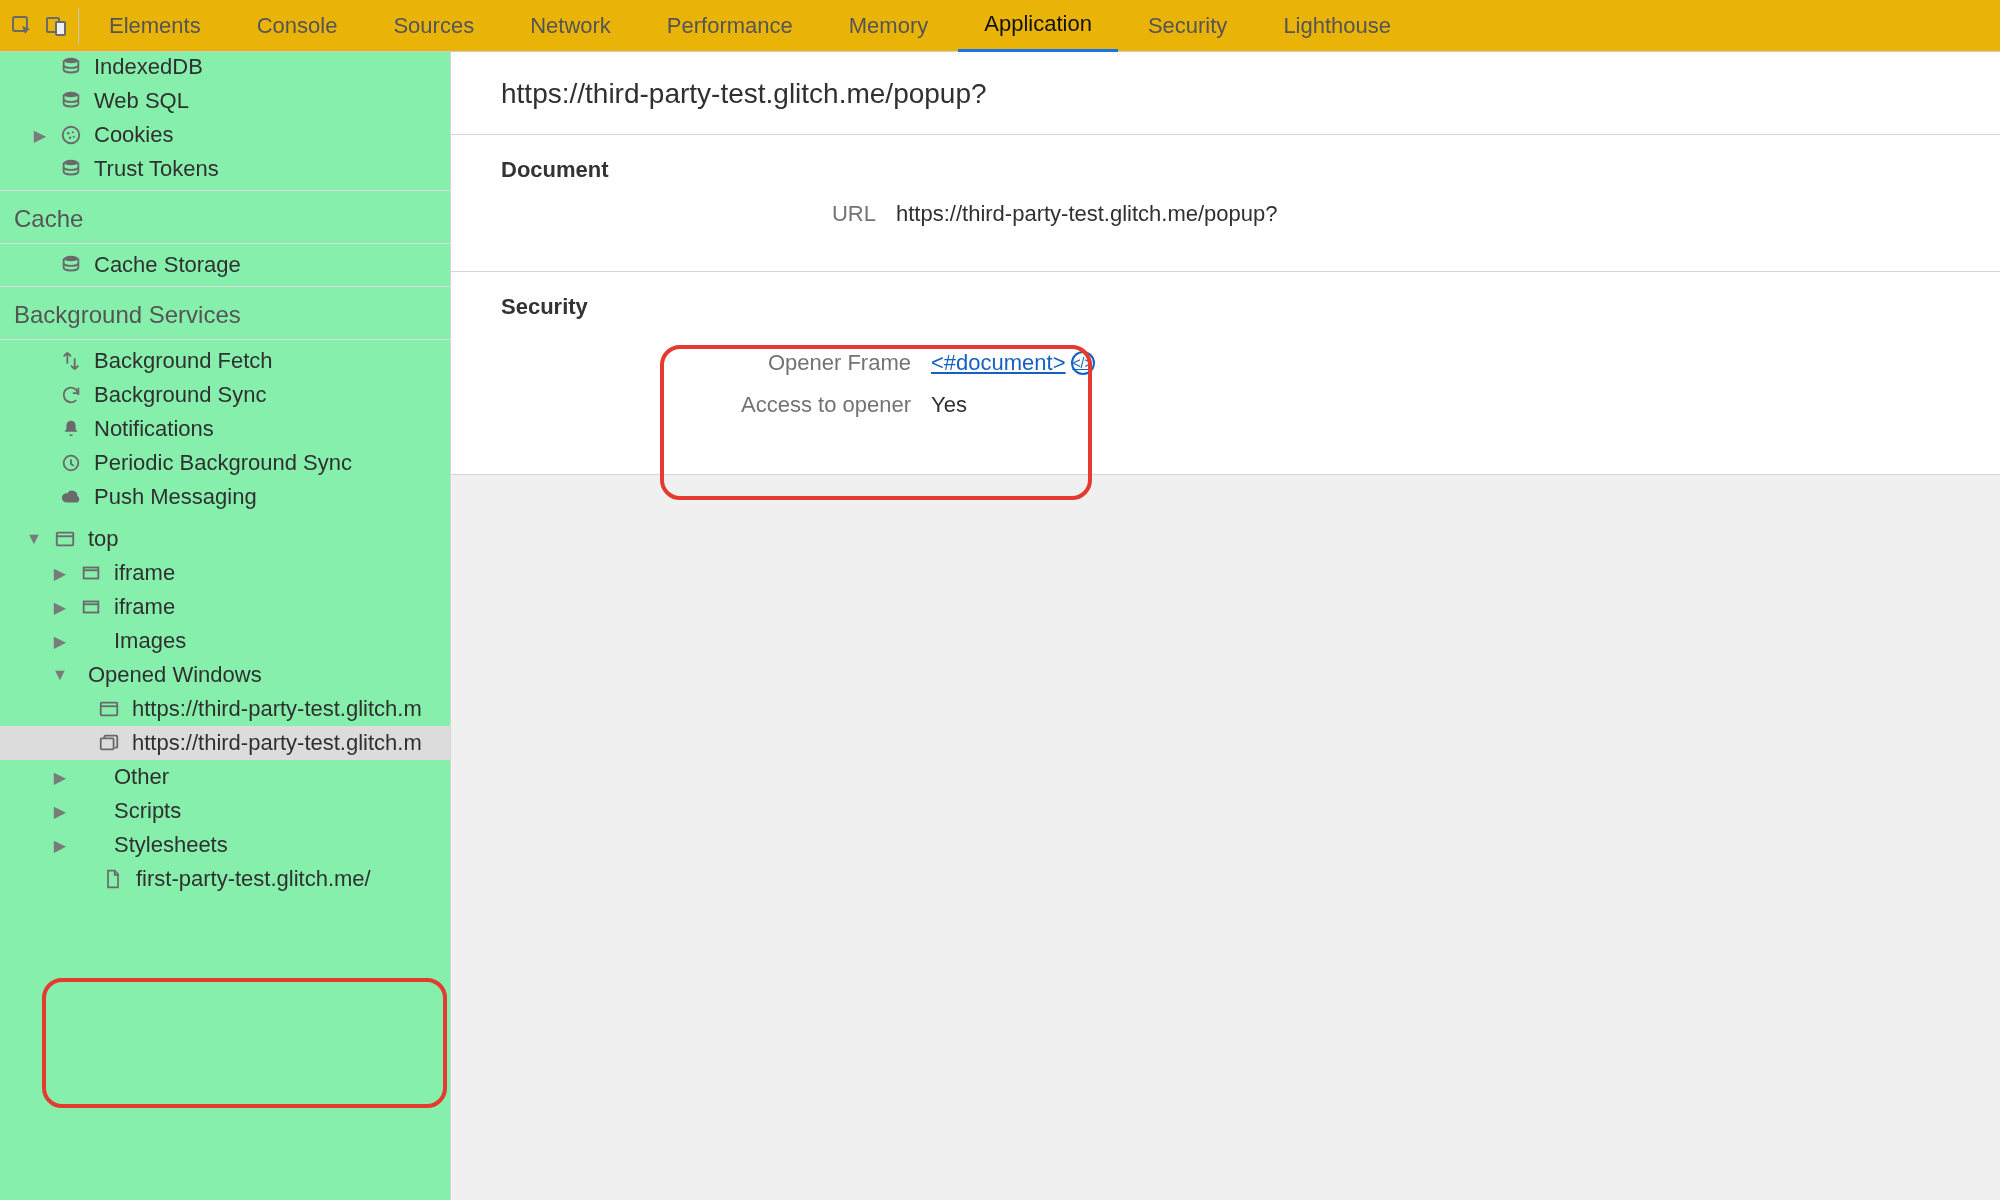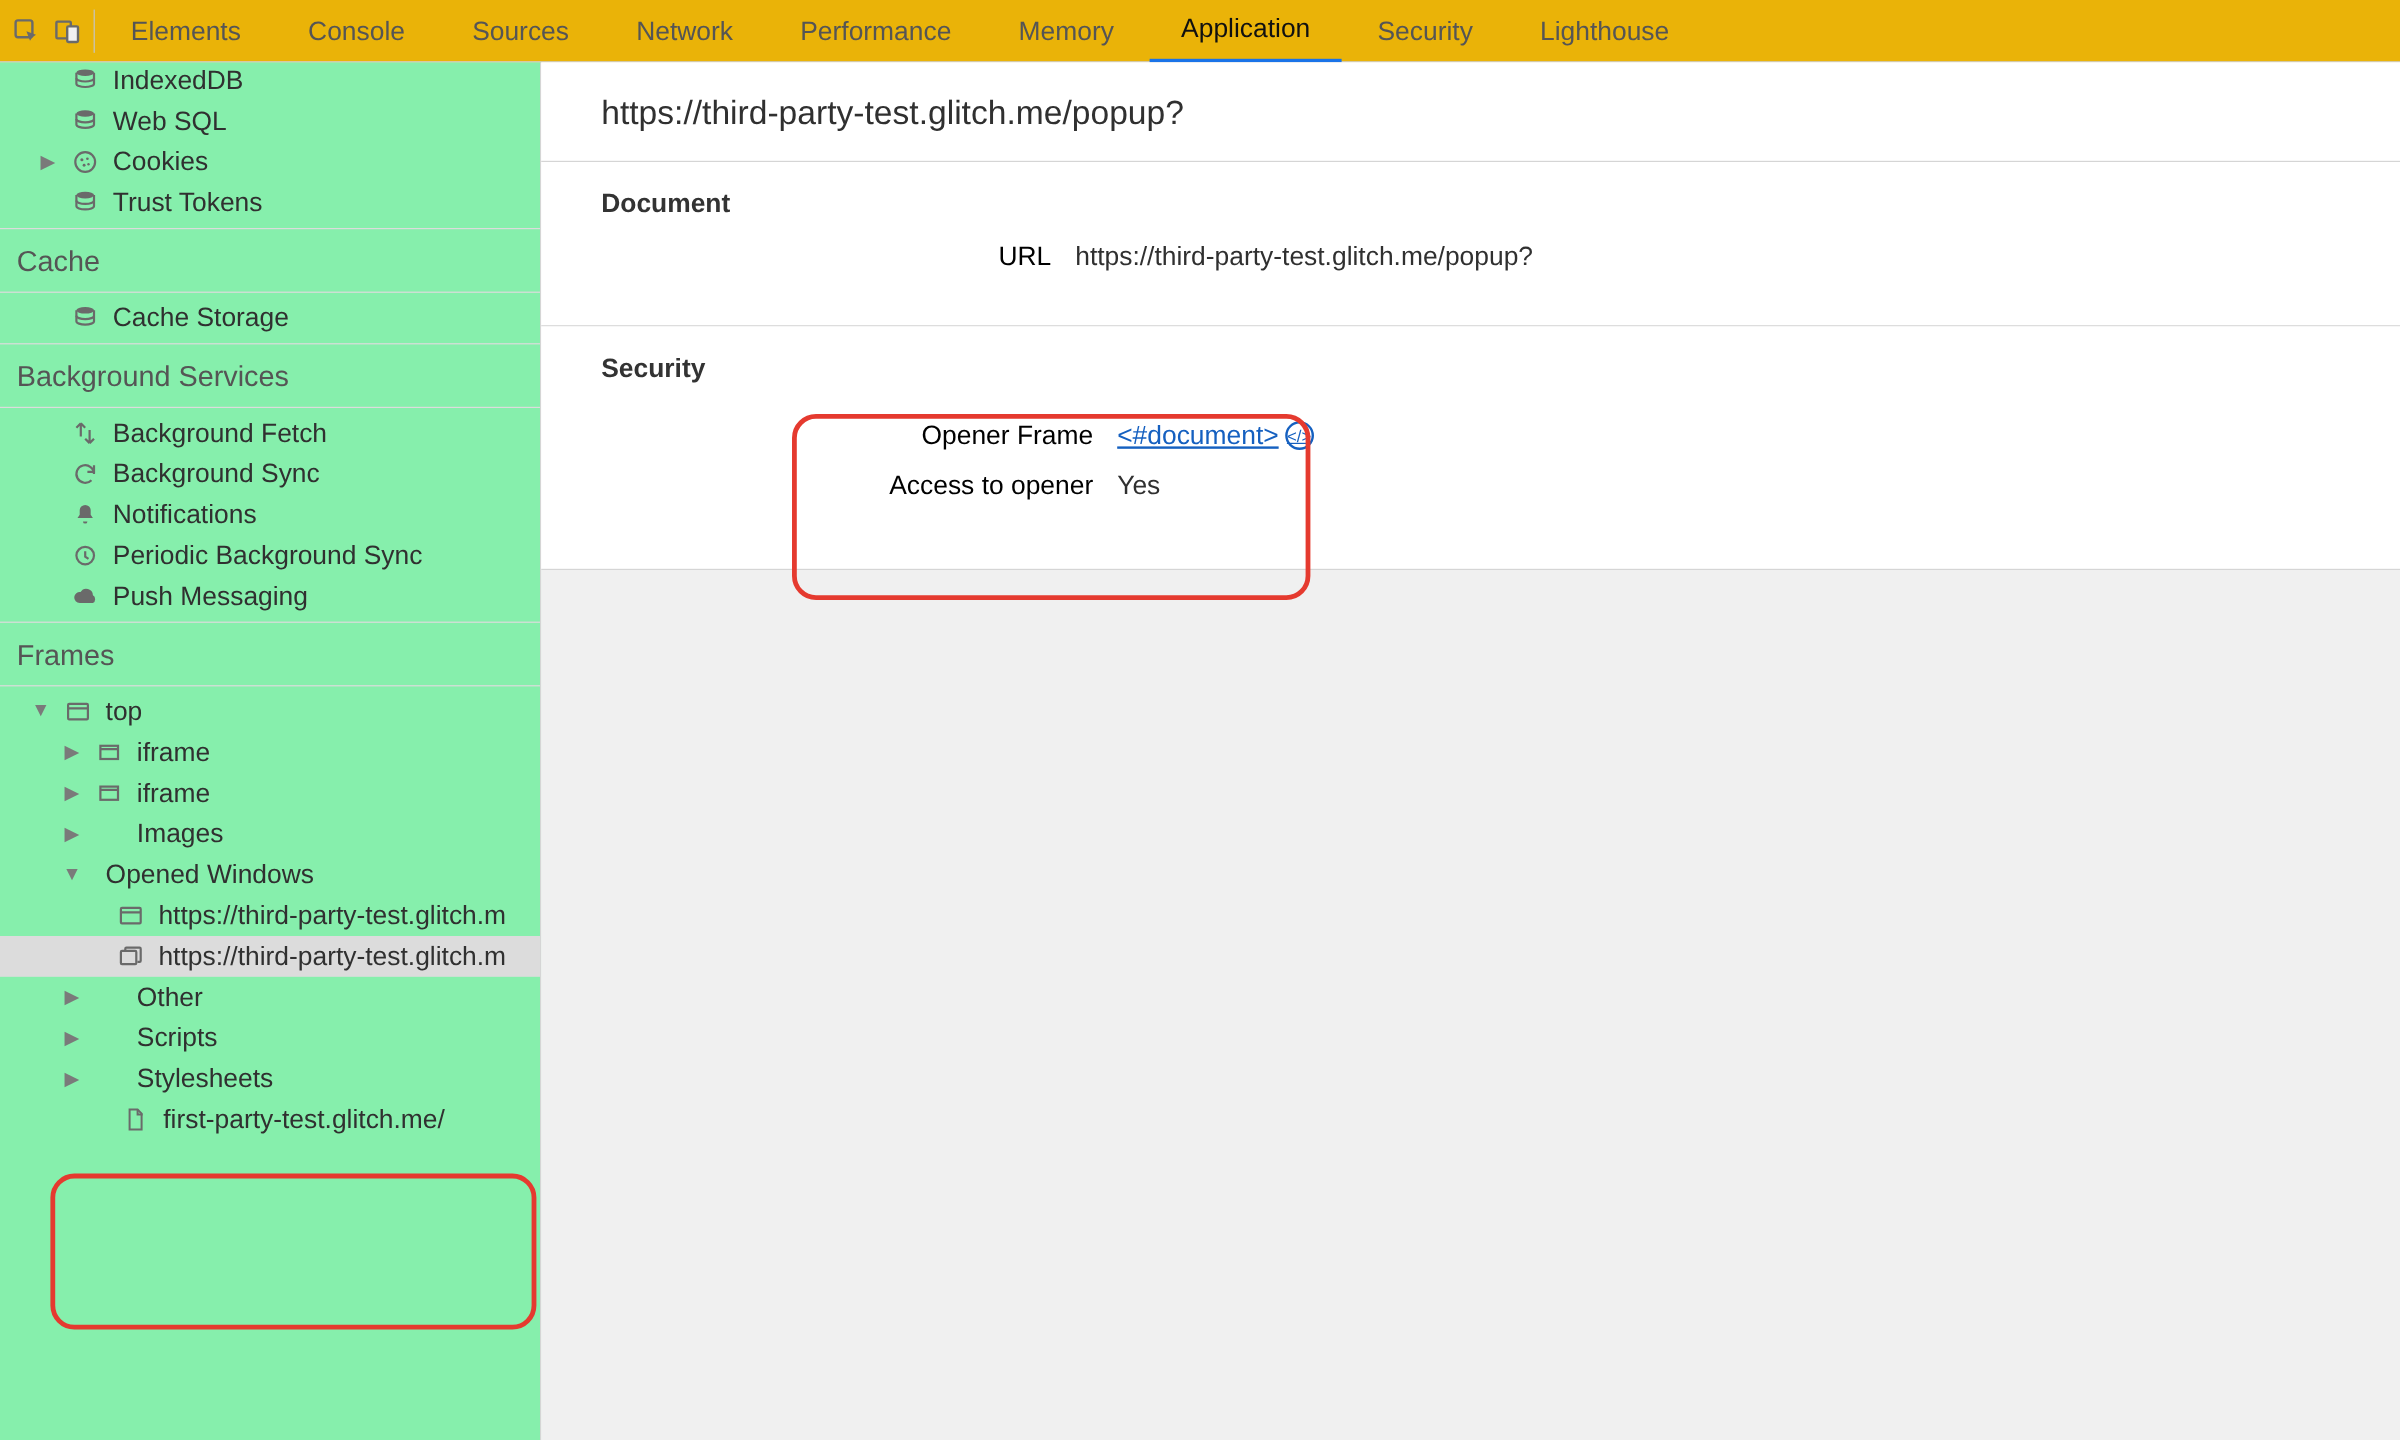--- a/index.html
+++ b/index.html
@@ -39,21 +39,21 @@
   
   .callout { border:4px solid #e53a2f; border-radius:20px; position:absolute; pointer-events:none;}
   .callout1 { left:42px; top:978px; width:405px; height:130px;}
   .callout2 { left:660px; top:345px; width:432px; height:155px;}
 
   
   .title-card { background:#fff; border-bottom:1px solid #d5d5d5; padding:26px 0 24px 50px; font-size:28px; color:#303030; }
   .section-card { background:#fff; border-bottom:1px solid #d5d5d5; padding:22px 0 28px 50px;}
   .sec-title { font-size:22px; font-weight:600; color:#333; margin-bottom:18px;}
   .kv { display:flex; align-items:center; gap:20px; margin:16px 0;}
-  .kv .k { width:375px; text-align:right; color:#000000; font-size:22px;}
+  .kv .k { width:375px; text-align:right; color:#737373; font-size:22px;}
   .kv .v { font-size:22px; color:#303030;}
   .linkish { color:#1560c0; text-decoration:underline; display:inline-flex; align-items:center; gap:5px;}
   .circle-icon { width:24px; height:24px; border:2px solid #1560c0; border-radius:50%; display:inline-flex; align-items:center; justify-content:center; font-size:14px; color:#1560c0; font-style:normal;}
 
   
   .grey { color:#6a6a6a; }
 </style>
 </head>
 <body>
 
@@ -214,21 +214,20 @@
           <span class="arrow blank">▶</span>
         <span class="icon">
             <svg class="grey" width="22" height="22" viewBox="0 0 24 24" fill="currentColor">
               <path d="M7 18a5 5 0 1 1 .8-9.94A6 6 0 0 1 19 11a4 4 0 0 1 0 7H7z"></path>
             </svg>
           </span>
         <span>Push Messaging</span>
         </div>
     </div>
 
-    <div class="side-section-header">Frames</div>
     <div class="tree">
       <div class="row" style="padding-left:26px">
           <span class="arrow">▼</span>
         <span class="icon">
             <svg class="grey" width="22" height="22" viewBox="0 0 24 24" fill="none" stroke="currentColor" stroke-width="2">
               <rect x="3" y="5" width="18" height="14" rx="1"></rect>
               <line x1="3" y1="9" x2="21" y2="9"></line>
             </svg>
           </span>
         <span>top</span>

